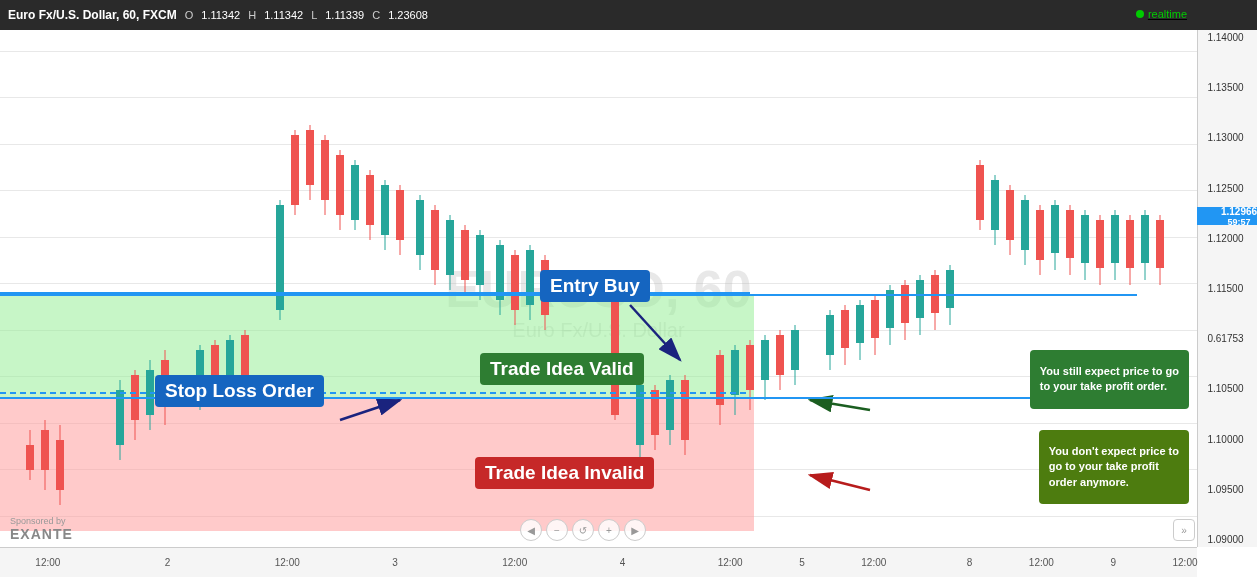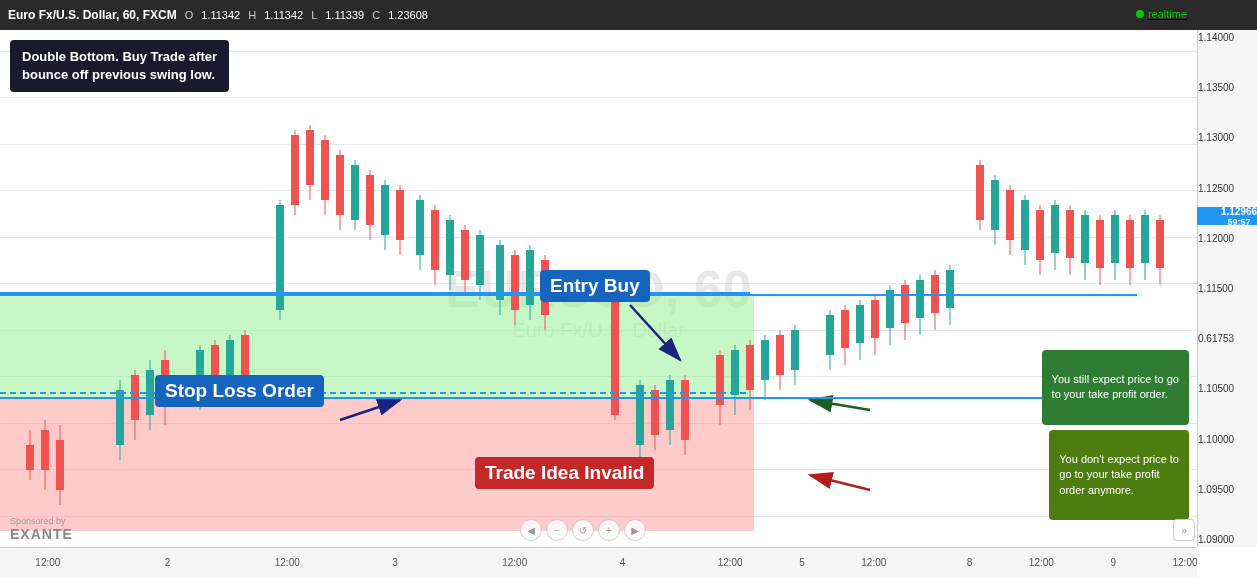--- a/index.html
+++ b/index.html
@@ -50,21 +50,21 @@
       border-left: 1px solid #ccc;
       display: flex;
       flex-direction: column;
       justify-content: space-between;
       padding: 2px 0;
     }
 
     .price-label {
       font-size: 10px;
       color: #333;
-      text-align: left;
+      text-align: center;
       padding-right: 4px;
     }
 
     
     #header-bar {
       position: absolute;
       top: 0;
       left: 0;
       right: 0;
       height: 30px;
@@ -216,24 +216,24 @@
     }
 
     .ann-blue { background: #1565C0; }
     .ann-green { background: #2e7d32; }
     .ann-red { background: #c62828; }
 
     
     .right-annotation {
       position: absolute;
       right: 70px;
-      padding: 22px 10px;
+      padding: 14px 10px;
       border-radius: 4px;
       font-size: 11px;
-      font-weight: normal;
+      font-weight: bold;
       color: #fff;
       z-index: 20;
       max-width: 180px;
       line-height: 1.4;
     }
 
     .right-ann-green { background: #2e7d32; }
     .right-ann-red { background: #4d7c0f; }
 
     
@@ -603,32 +603,32 @@
     <span class="time-label" style="left:52%;">4</span>
     <span class="time-label" style="left:61%;">12:00</span>
     <span class="time-label" style="left:67%;">5</span>
     <span class="time-label" style="left:73%;">12:00</span>
     <span class="time-label" style="left:81%;">8</span>
     <span class="time-label" style="left:87%;">12:00</span>
     <span class="time-label" style="left:93%;">9</span>
     <span class="time-label" style="left:99%;">12:00</span>
   </div>
 
-  <div style="position:absolute; top:40px; left:10px; background:#1a1a2e; color:#fff; padding:8px 12px; border-radius:4px; font-size:13px; font-weight:bold; line-height:1.4; z-index:30; max-width:250px;">
-    <span>Double Bottom. Buy Trade after<br>bounce off previous swing low.</span>
-  </div>
 
   <div class="annotation-box ann-blue" style="left:540px; top:270px;">
     <span>Entry Buy</span>
   </div>
 
   <div class="annotation-box ann-blue" style="left:155px; top:375px;">
     <span>Stop Loss Order</span>
   </div>
 
+  <div class="annotation-box ann-green" style="left:480px; top:353px;">
+    <span>Trade Idea Valid</span>
+  </div>
 
   <div class="annotation-box ann-red" style="left:475px; top:457px;">
     <span>Trade Idea Invalid</span>
   </div>
 
   <div class="right-annotation right-ann-green" style="top:350px; right:68px;">
     <span>You still expect price to go<br>to your take profit order.</span>
   </div>
 
   <div class="right-annotation right-ann-red" style="top:430px; right:68px;">

